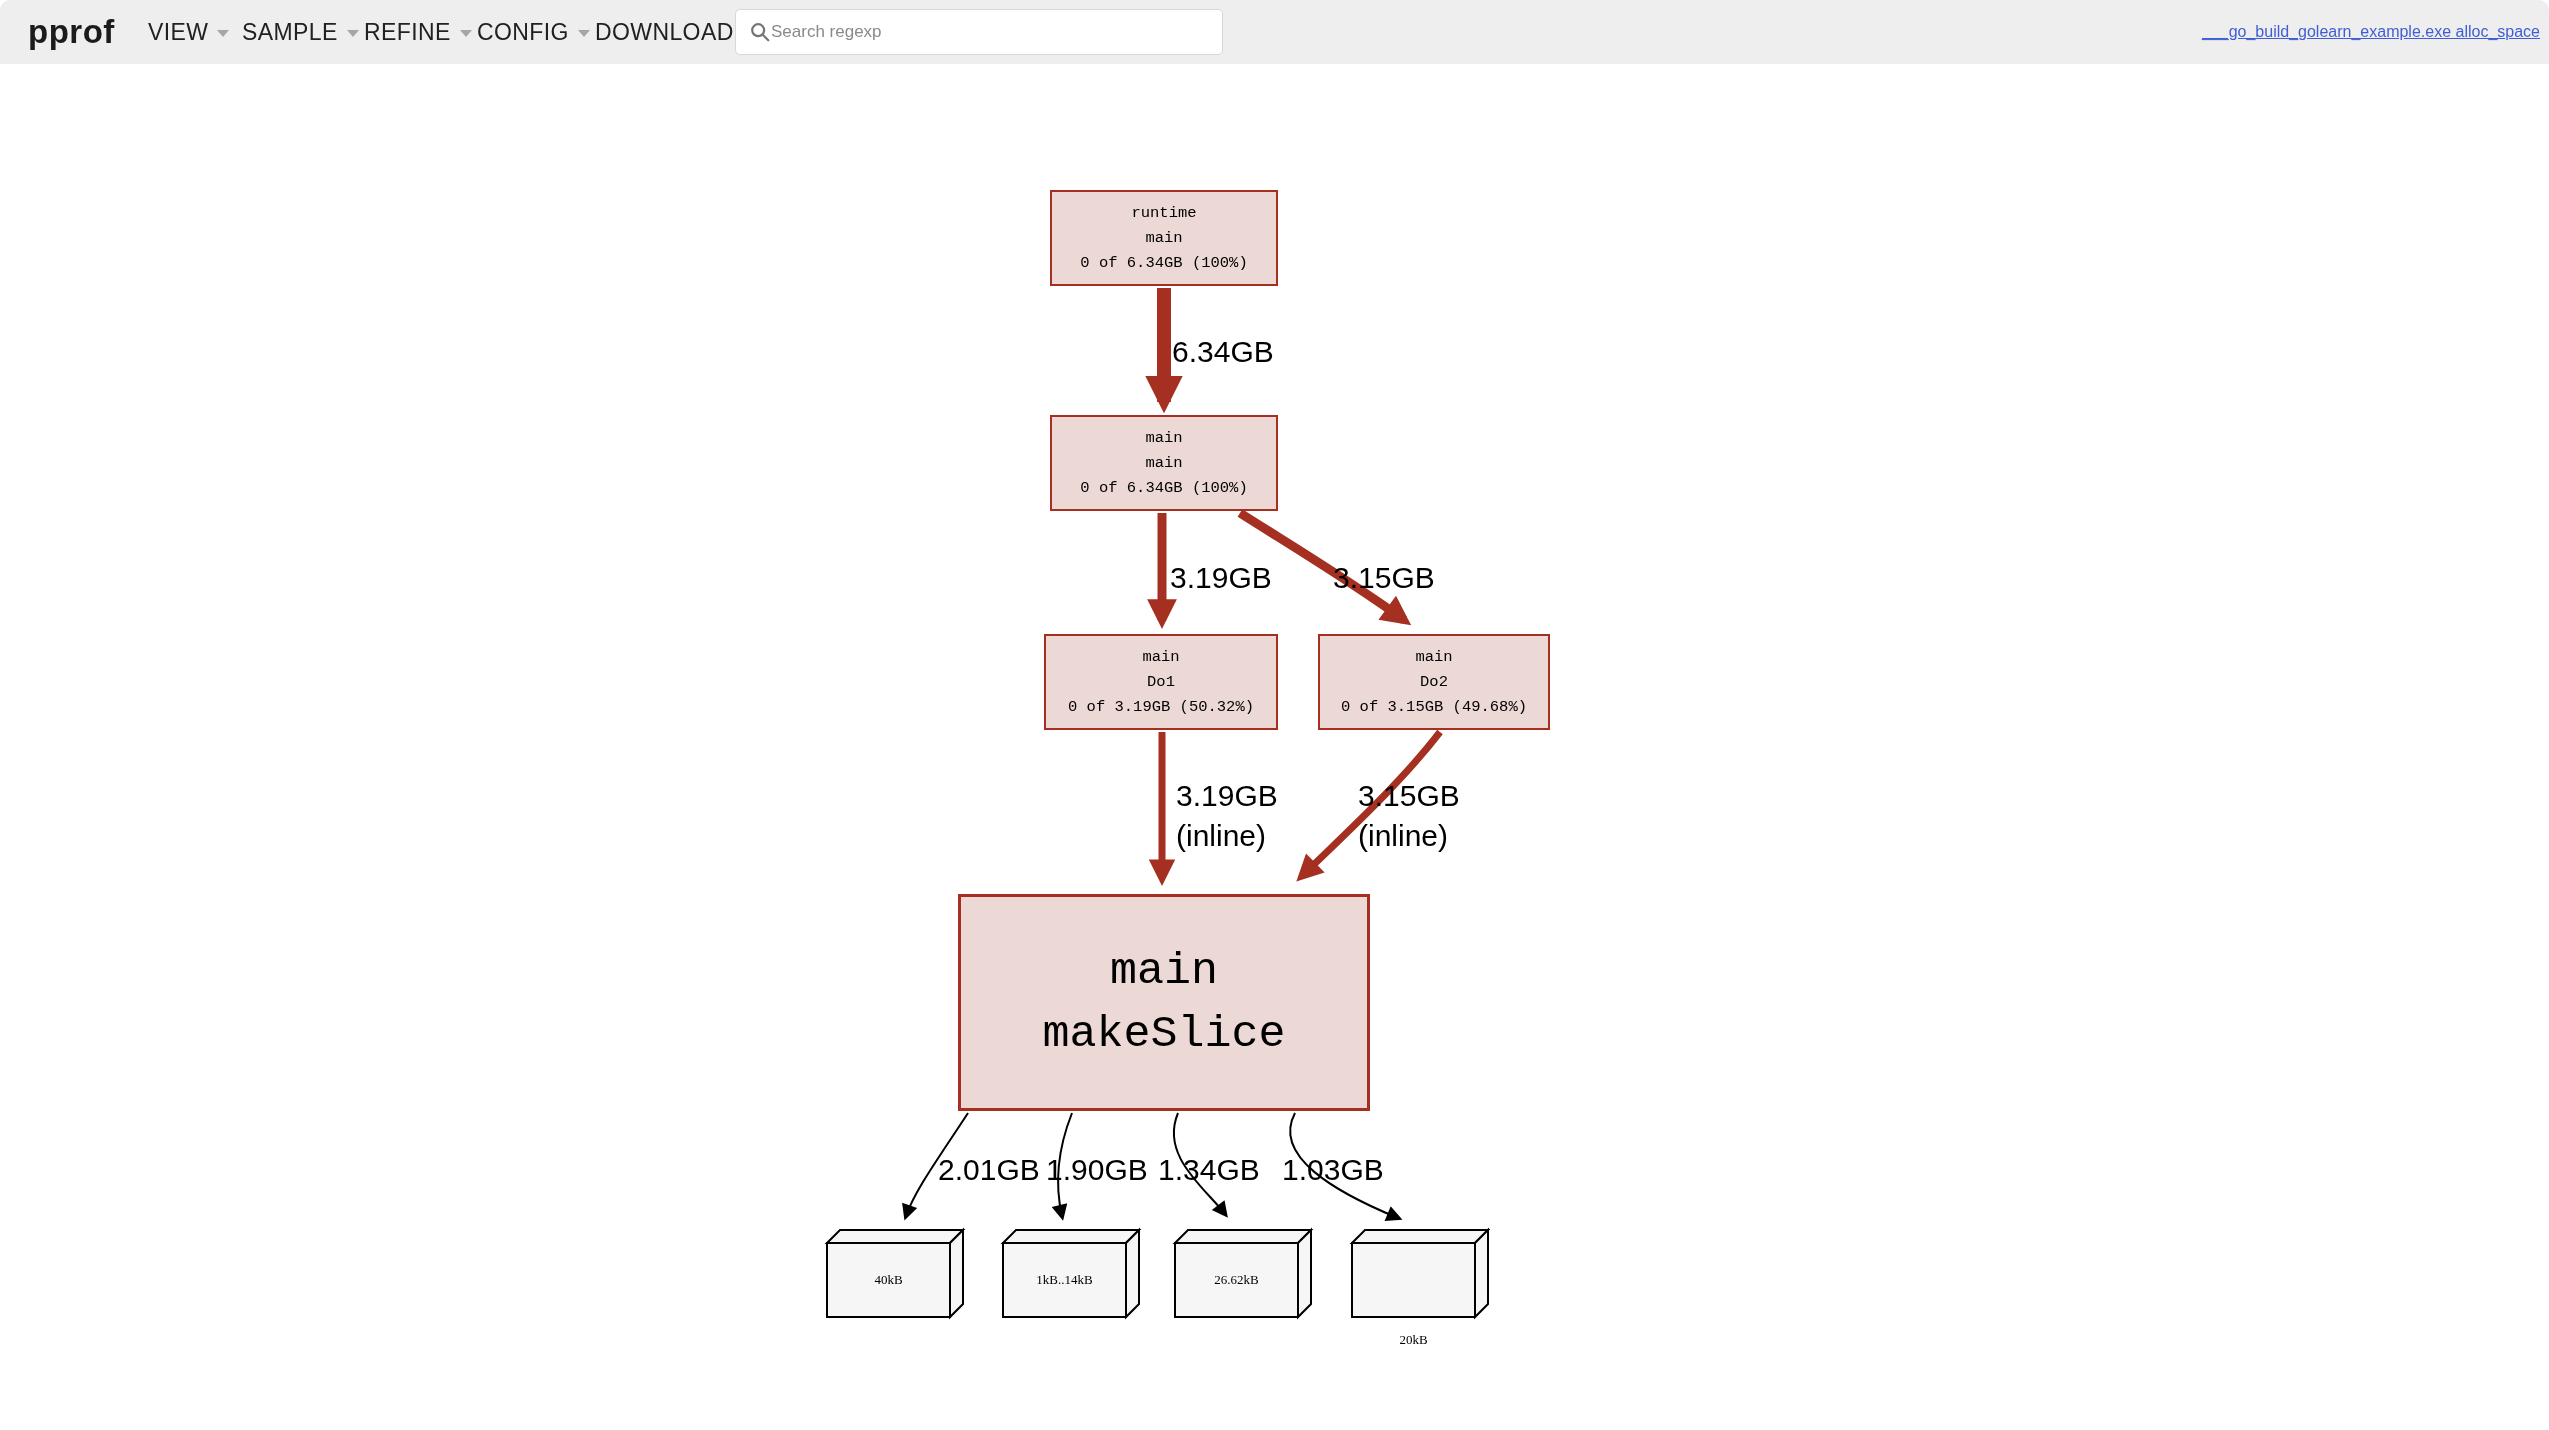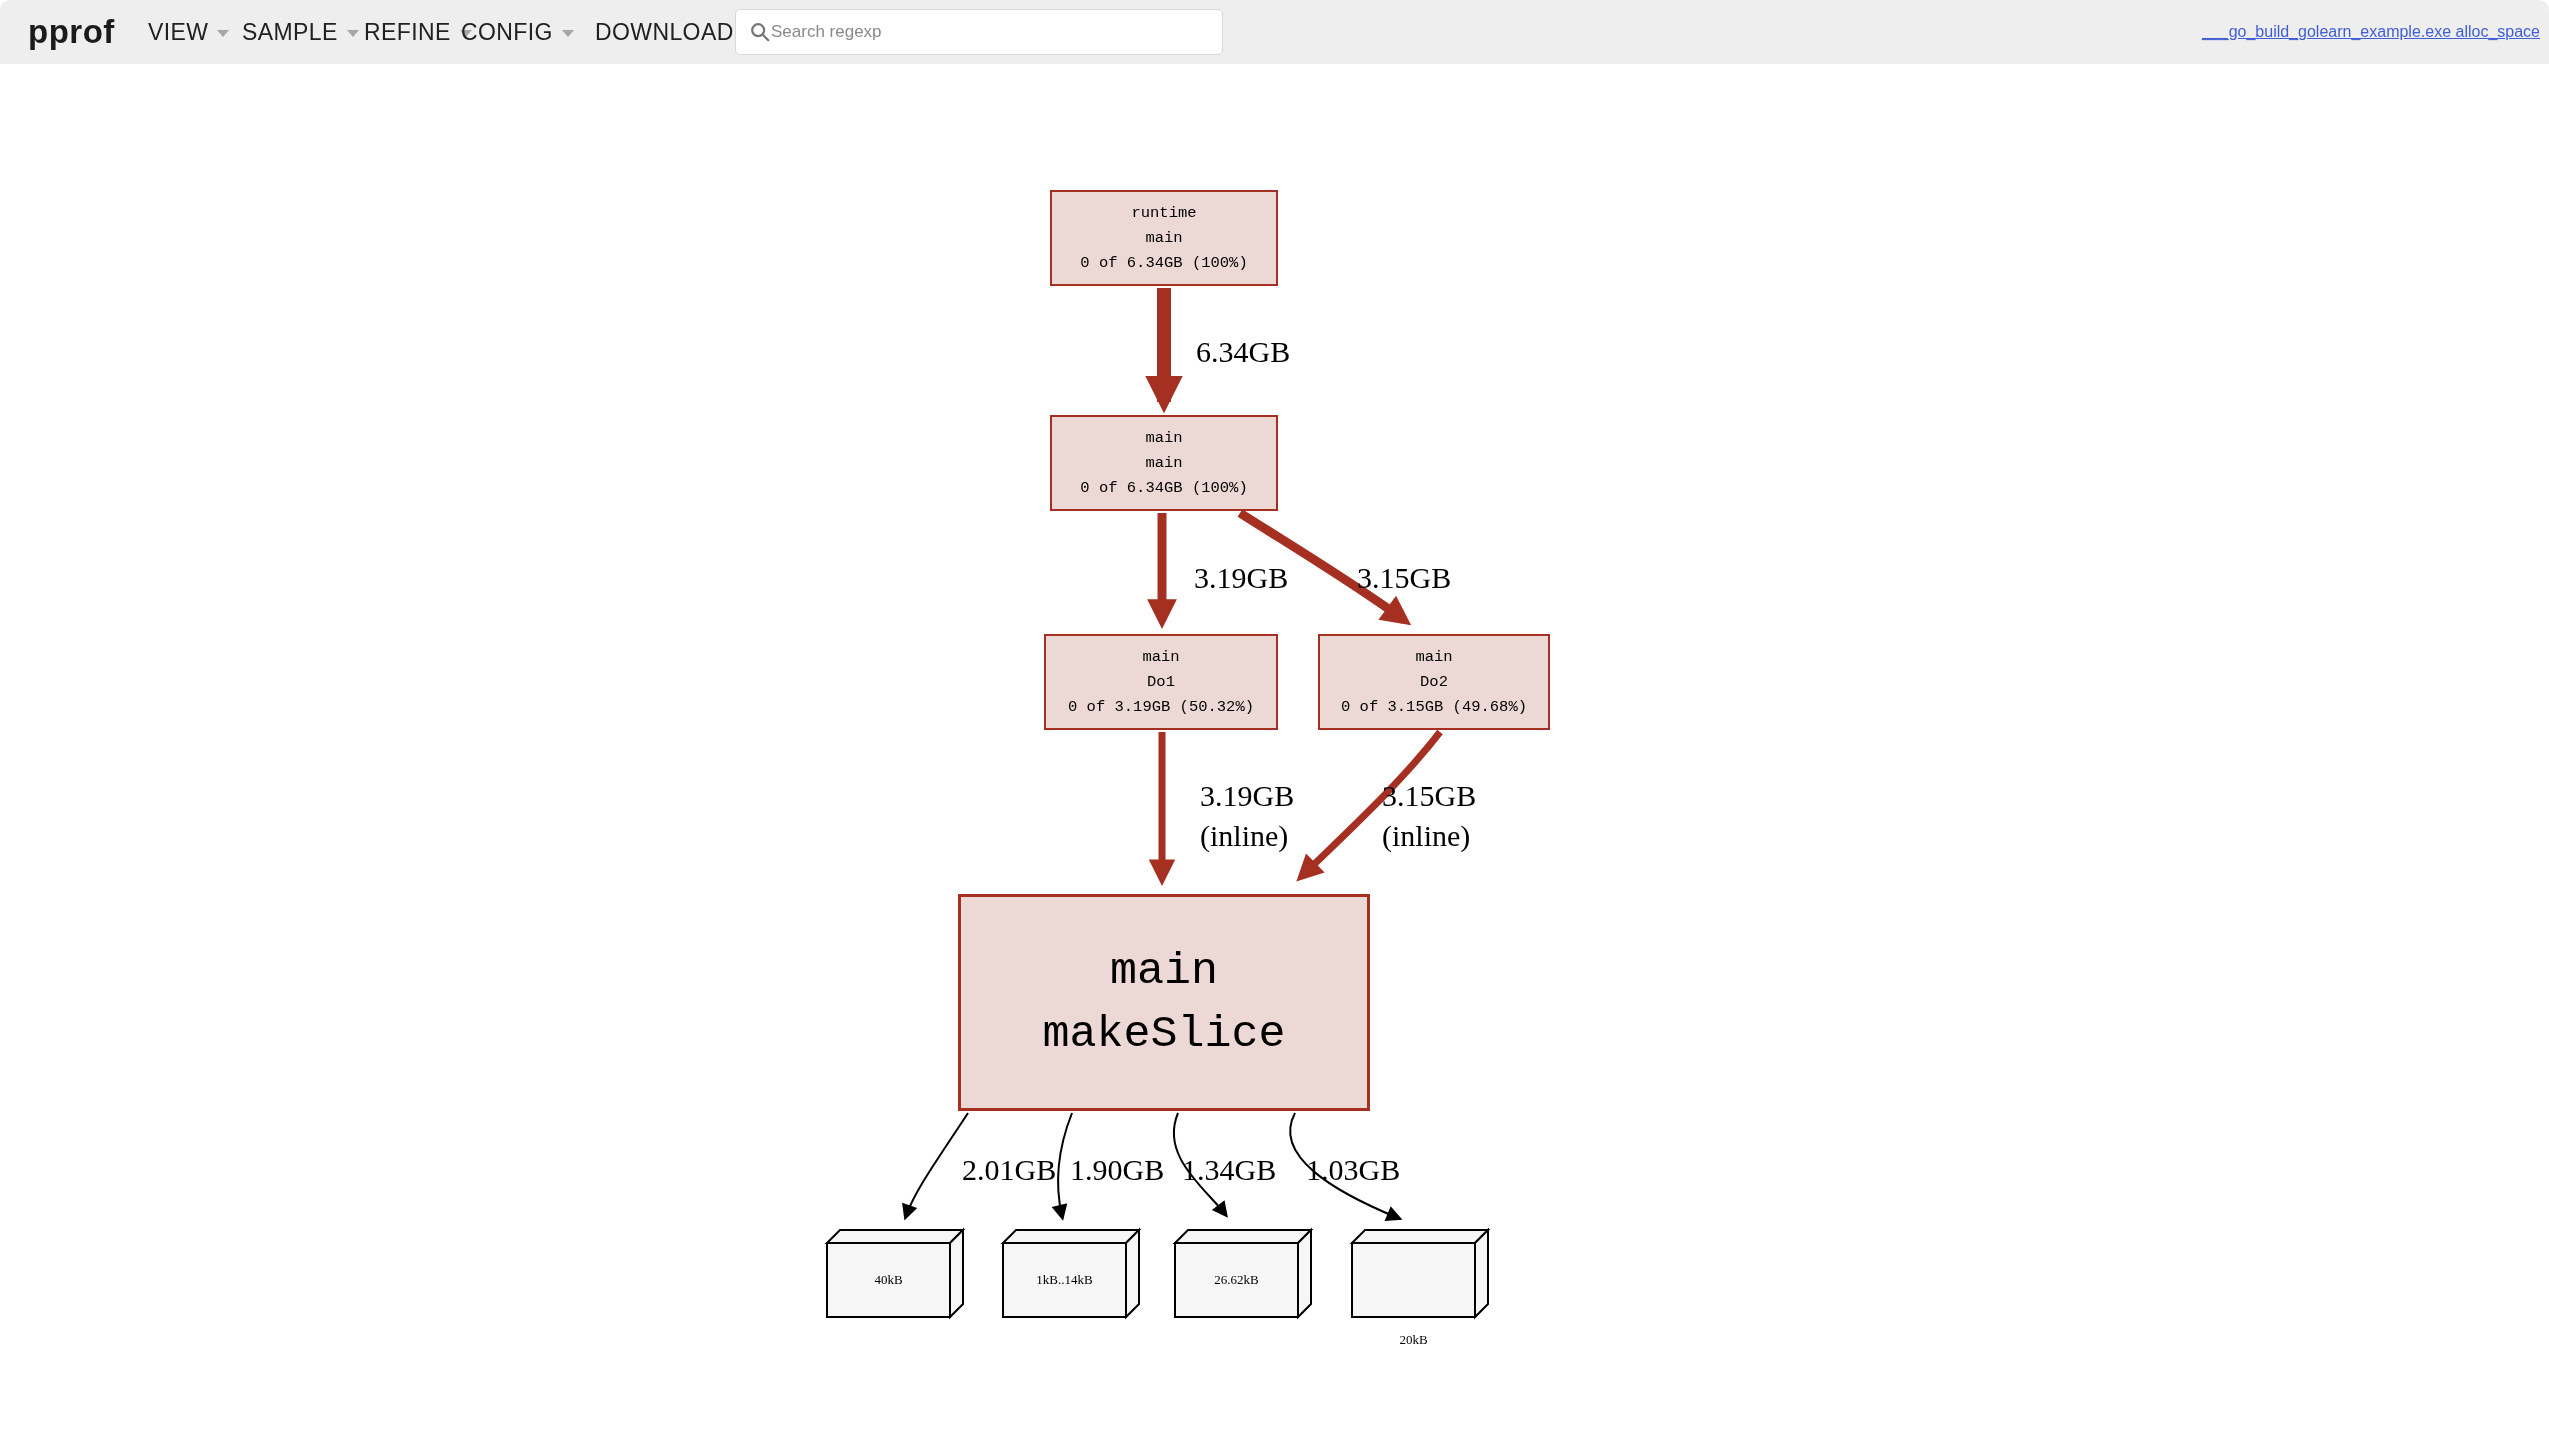--- a/index.html
+++ b/index.html
@@ -25,21 +25,21 @@
     font-size:23px; color:#212121; letter-spacing:0.4px;
   }
   .menu-item .caret {
     width:0; height:0; margin-left:9px; margin-top:2px;
     border-left:6px solid transparent; border-right:6px solid transparent;
     border-top:7px solid #a6a6a6;
   }
   #menu-view    { position:absolute; left:148px; }
   #menu-sample  { position:absolute; left:242px; }
   #menu-refine  { position:absolute; left:364px; }
-  #menu-config  { position:absolute; left:461px; }
+  #menu-config  { position:absolute; left:477px; }
   #menu-download{ position:absolute; left:595px; }
 
   #searchbox {
     position:absolute; left:735px; top:9px; width:488px; height:46px;
     background:#ffffff; border:1px solid #d8d8d8; border-radius:5px;
     display:flex; align-items:center;
   }
   #searchbox svg { margin-left:13px; flex:0 0 auto; }
   #search-input {
     border:none; outline:none; background:transparent;
@@ -62,22 +62,22 @@
   .gnode {
     position:absolute; background:#ecd9d5; border:2px solid #a53021;
     display:flex; flex-direction:column; align-items:center; justify-content:center;
     font-family:Liberation Mono, monospace; color:#000; text-align:center;
     cursor:pointer;
   }
   .gnode.small { font-size:15.5px; line-height:25px; }
   .gnode.big   { border-width:3px; font-size:45px; line-height:63px; }
 
   .edge-label {
-    position:absolute; font-family:Liberation Serif, serif; color:#000;
-    font-size:30px; line-height:40px; white-space:nowrap;margin-left:24px;
+    position:absolute; font-family:Liberation Sans, sans-serif; color:#000;
+    font-size:30px; line-height:40px; white-space:nowrap;
   }
 
   .leaf-label {
     position:absolute; width:123px; height:74px;
     display:flex; align-items:center; justify-content:center;
     font-family:"Liberation Serif", serif; font-size:13px; color:#000;
   }
 </style>
 </head>
 <body>

